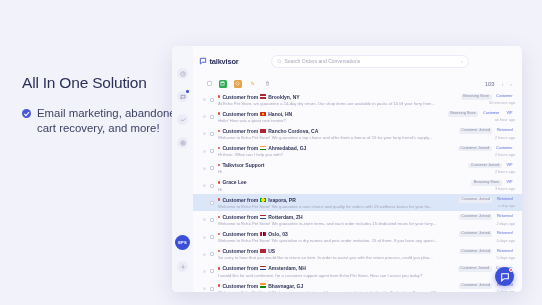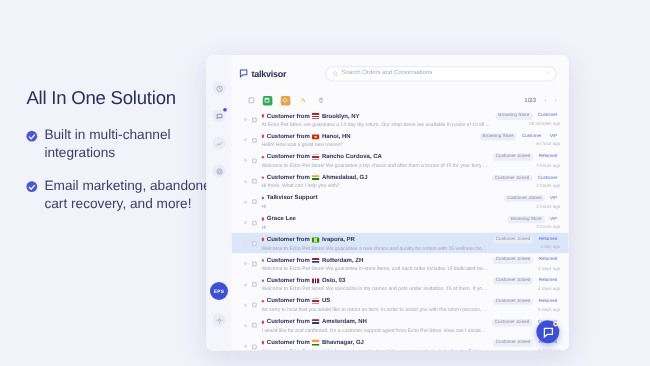--- a/index.html
+++ b/index.html
@@ -29,21 +29,21 @@
     width:2.4px; height:4.2px; border:solid #fff;
     border-width:0 1.3px 1.3px 0; transform:rotate(42deg);
   }
   .bullet-text {
     font-size:11.4px; color:#3d4164; line-height:1.32;
   }
 
   
   .app-card {
     position:absolute; left:172px; top:46px;
-    width:302px; height:246px;
+    width:350px; height:246px;
     background:#fbfbfe; border-radius:5px;
     box-shadow:0 6px 22px rgba(60,60,120,.13);
     overflow:hidden; display:flex;justify-content:center;
   }
 
   
   .app-sidebar {
     width:21px; flex:0 0 21px; background:#f5f5fc;
     display:flex; flex-direction:column; align-items:center;
     padding-top:22px; gap:12px; position:relative;
@@ -154,24 +154,20 @@
     position:absolute; top:1px; right:1px;
     width:4px; height:4px; border-radius:50%;
     background:#f0453a; border:1px solid #fff;
   }
 </style>
 </head>
 <body>
 
 <div class="left-panel">
   <div class="headline">All In One Solution</div>
-  <div class="bullet">
-    <span class="check"></span>
-    <span class="bullet-text">Built in multi-channel integrations</span>
-  </div>
   <div class="bullet">
     <span class="check"></span>
     <span class="bullet-text">Email marketing, abandoned cart recovery, and more!</span>
   </div>
 </div>
 
 <div class="app-card">
 
   <div class="app-sidebar">
     <div class="side-icon">

